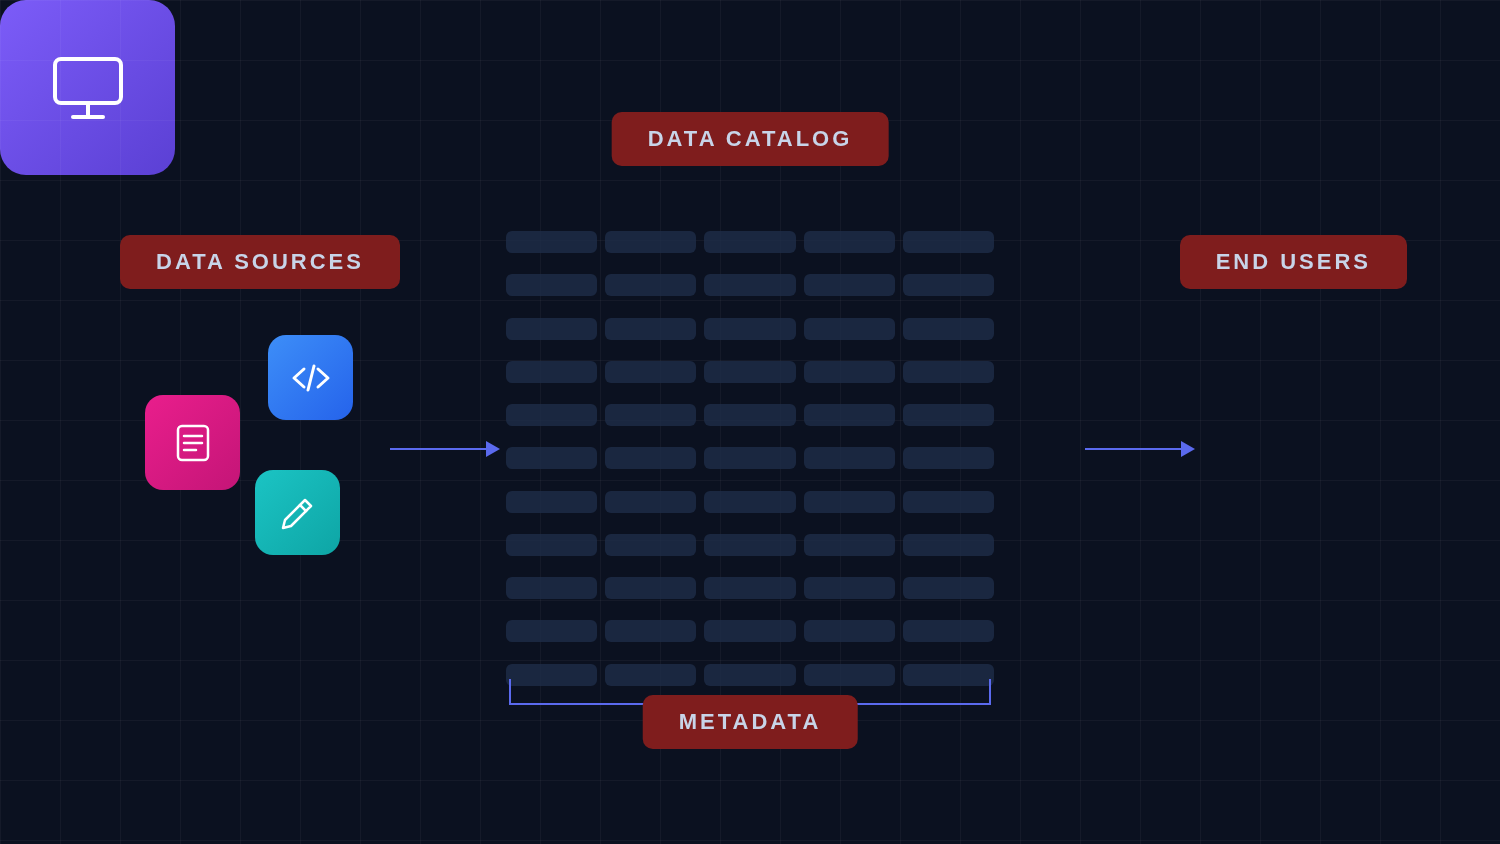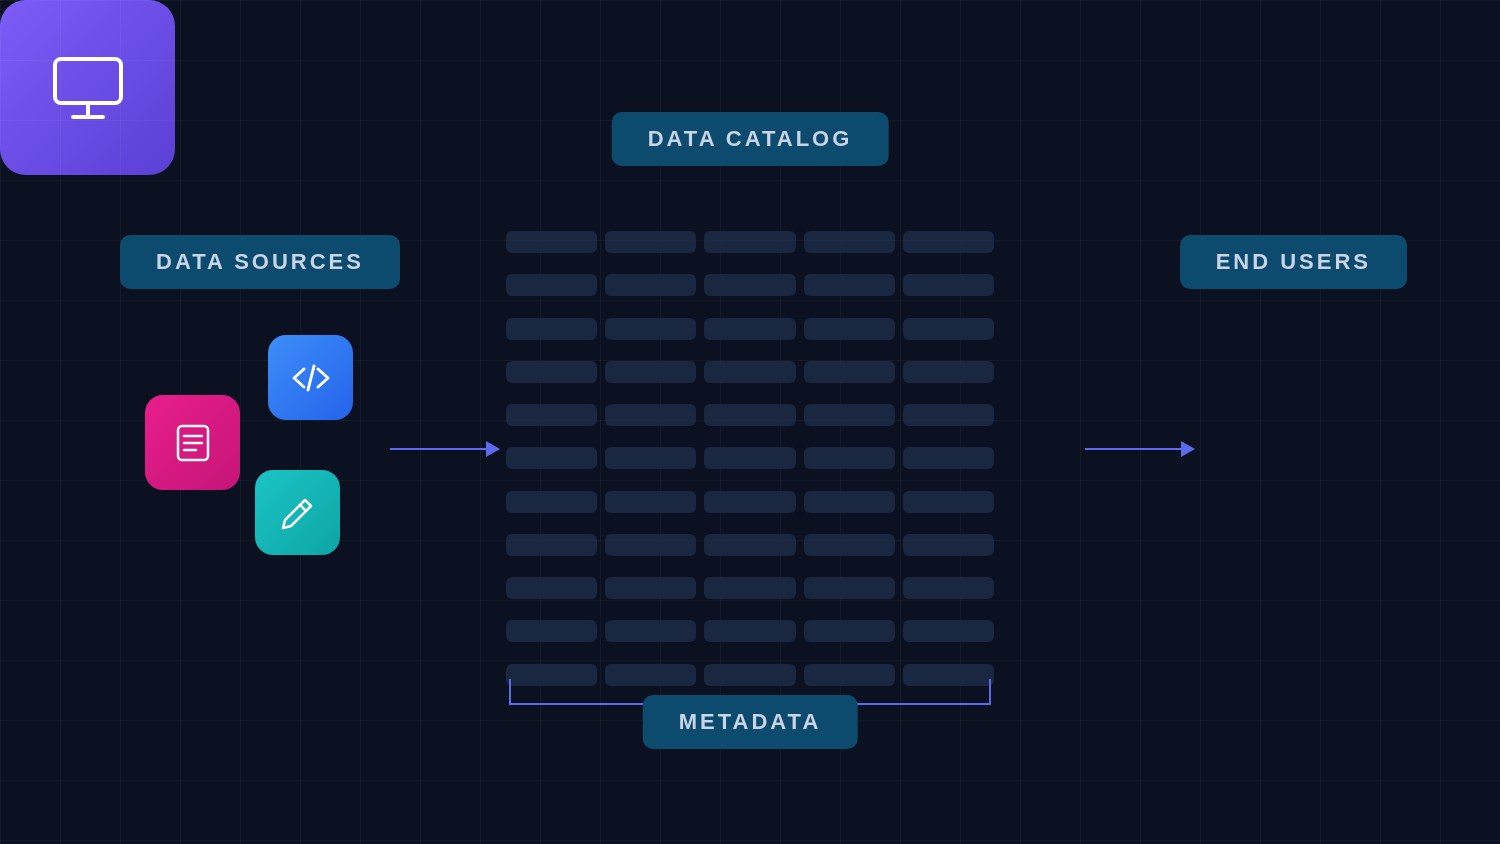--- a/index.html
+++ b/index.html
@@ -19,21 +19,21 @@
       inset: 0;
       background-image:
         linear-gradient(rgba(255,255,255,0.04) 1px, transparent 1px),
         linear-gradient(90deg, rgba(255,255,255,0.04) 1px, transparent 1px);
       background-size: 60px 60px;
     }
 
     
     .label-box {
       position: absolute;
-      background: #0c4a6e;
+      background: #7f1d1d;
       border-radius: 10px;
       padding: 14px 36px;
       display: flex;
       align-items: center;
       justify-content: center;
     }
 
     .label-box span {
       color: #c8d4e8;
       font-size: 22px;

